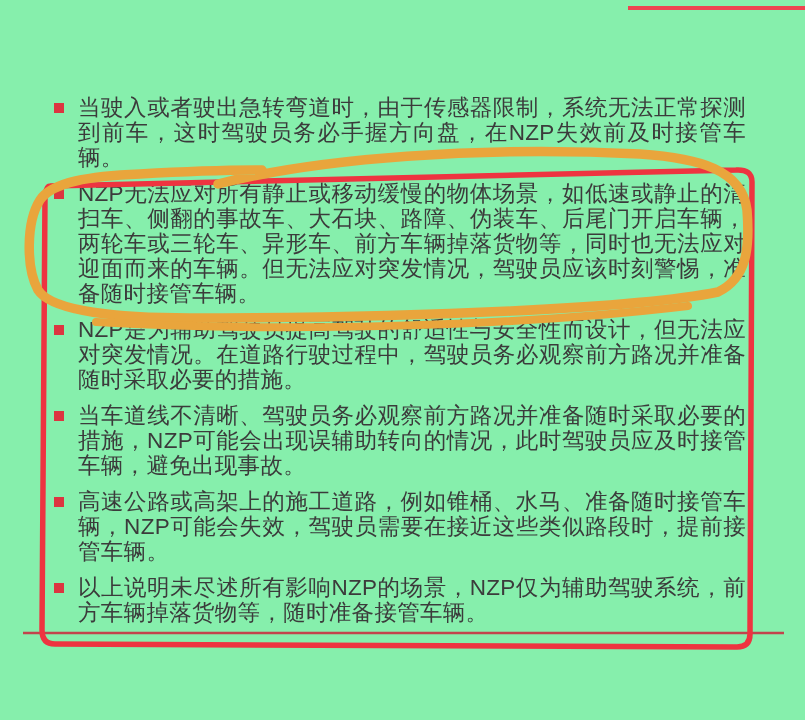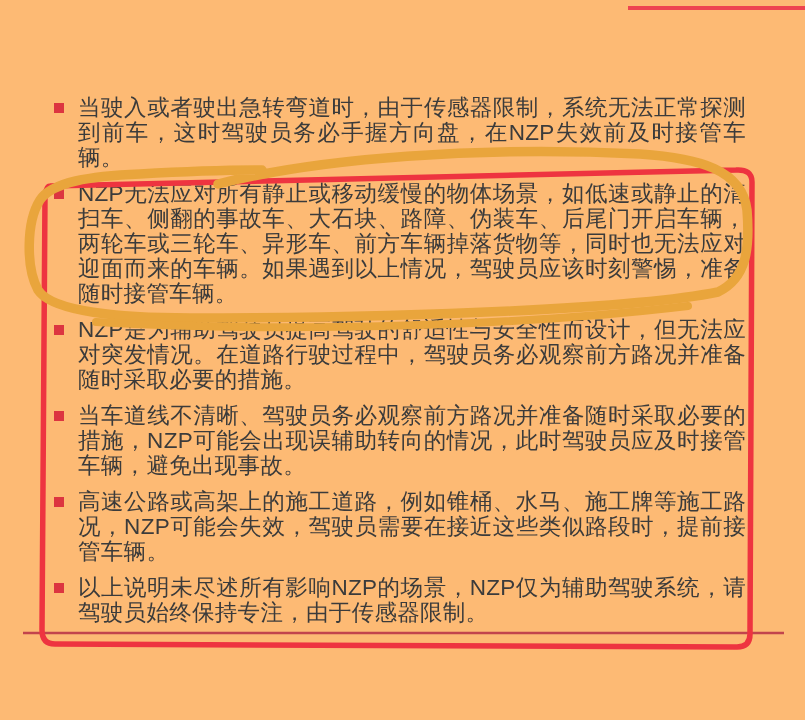--- a/index.html
+++ b/index.html
@@ -38,51 +38,51 @@
   }
   .overlay{
     position:absolute;
     left:0;top:0;
     pointer-events:none;
   }
 </style>
 </head>
 <body>
 
-<div class="page" style="background: #fdba74;">
+<div class="page" style="background: #86efac;">
 
   <div class="content" id="bullet-list">
   <div class="item">
     <span class="marker" style="background: rgb(220, 53, 64);"></span>
     <p class="btext">当驶入或者驶出急转弯道时，由于传感器限制，系统无法正常探测到前车，这时驾驶员务必手握方向盘，在NZP失效前及时接管车辆。</p>
   </div>
 
   <div class="item">
     <span class="marker" style="background: rgb(220, 53, 64);"></span>
-    <p class="btext">NZP无法应对所有静止或移动缓慢的物体场景，如低速或静止的清扫车、侧翻的事故车、大石块、路障、伪装车、后尾门开启车辆，两轮车或三轮车、异形车、前方车辆掉落货物等，同时也无法应对迎面而来的车辆。如果遇到以上情况，驾驶员应该时刻警惕，准备随时接管车辆。</p>
+    <p class="btext">NZP无法应对所有静止或移动缓慢的物体场景，如低速或静止的清扫车、侧翻的事故车、大石块、路障、伪装车、后尾门开启车辆，两轮车或三轮车、异形车、前方车辆掉落货物等，同时也无法应对迎面而来的车辆。但无法应对突发情况，驾驶员应该时刻警惕，准备随时接管车辆。</p>
   </div>
 
   <div class="item">
     <span class="marker" style="background: rgb(220, 53, 64);"></span>
     <p class="btext">NZP是为辅助驾驶员提高驾驶的舒适性与安全性而设计，但无法应对突发情况。在道路行驶过程中，驾驶员务必观察前方路况并准备随时采取必要的措施。</p>
   </div>
 
   <div class="item">
     <span class="marker" style="background: rgb(220, 53, 64);"></span>
     <p class="btext">当车道线不清晰、驾驶员务必观察前方路况并准备随时采取必要的措施，NZP可能会出现误辅助转向的情况，此时驾驶员应及时接管车辆，避免出现事故。</p>
   </div>
 
   <div class="item">
     <span class="marker" style="background: rgb(220, 53, 64);"></span>
-    <p class="btext">高速公路或高架上的施工道路，例如锥桶、水马、施工牌等施工路况，NZP可能会失效，驾驶员需要在接近这些类似路段时，提前接管车辆。</p>
+    <p class="btext">高速公路或高架上的施工道路，例如锥桶、水马、准备随时接管车辆，NZP可能会失效，驾驶员需要在接近这些类似路段时，提前接管车辆。</p>
   </div>
 
   <div class="item">
     <span class="marker" style="background: rgb(220, 53, 64);"></span>
-    <p class="btext">以上说明未尽述所有影响NZP的场景，NZP仅为辅助驾驶系统，请驾驶员始终保持专注，由于传感器限制。</p>
+    <p class="btext">以上说明未尽述所有影响NZP的场景，NZP仅为辅助驾驶系统，前方车辆掉落货物等，随时准备接管车辆。</p>
   </div>
 </div>
 
   <svg class="overlay" width="805" height="720" viewBox="0 0 805 720">
 
     <line id="thin-rule" x1="23" y1="633" x2="784" y2="633" stroke="#c2444c" stroke-width="2.5"></line>
 
     <line id="top-line" x1="628" y1="8" x2="805" y2="8" stroke="#ee4450" stroke-width="4"></line>
 
     <path id="red-box" d="M 50 186 L 736 170 Q 752 169 752 182 L 750 634 Q 750 647 737 647 L 55 644 Q 42 644 42 630 L 45 196 Q 46 186 50 186 Z" fill="none" stroke="#ee3440" stroke-width="5.5" stroke-linejoin="round"></path>

